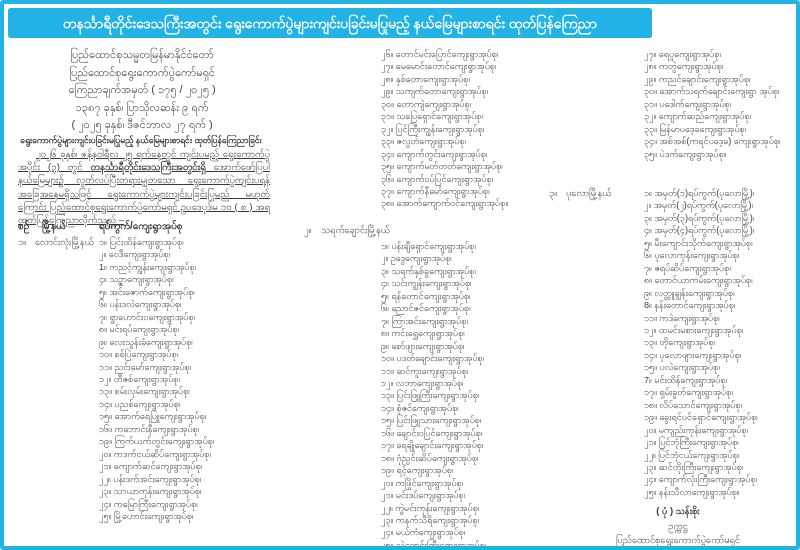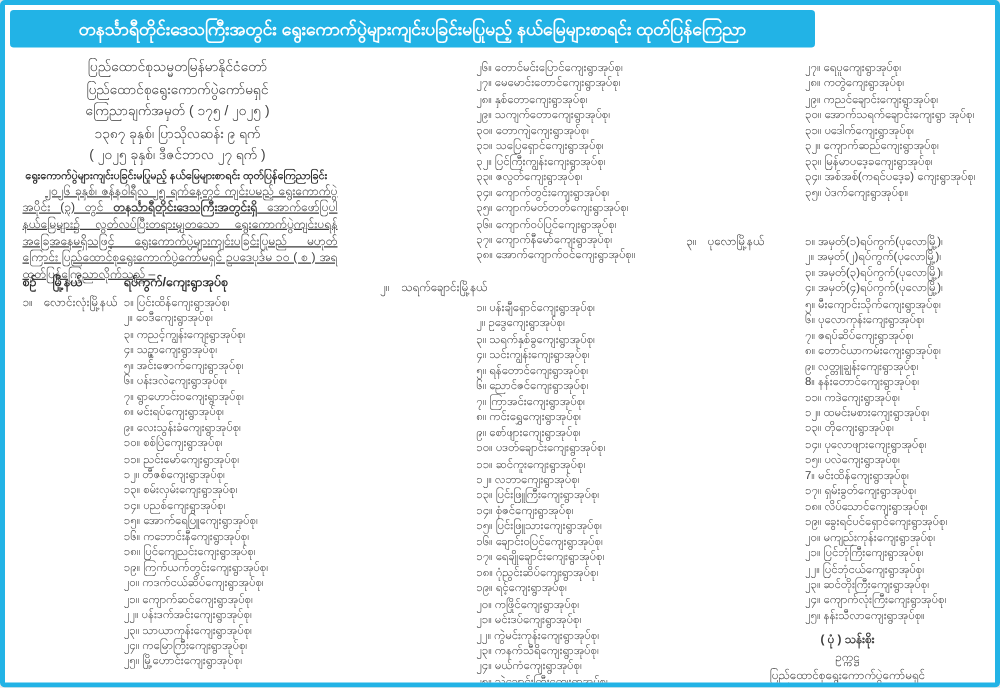--- a/index.html
+++ b/index.html
@@ -51,35 +51,34 @@
     <span class="h-township">မြို့နယ်</span>
     <span class="h-tract">ရပ်ကွက်/ကျေးရွာအုပ်စု</span>
   </div>
 
   <div class="t-label" style="left:14px;top:232px;">
     <span class="t-no">၁။</span><span>လောင်းလုံးမြို့နယ်</span>
   </div>
   <div class="list" style="left:95px;top:232px;width:172px;">
       <div class="li">၁။ ပြင်းထိန်ကျေးရွာအုပ်စု၊</div>
       <div class="li">၂။ ဝေဒီကျေးရွာအုပ်စု၊</div>
-      <div class="li">၃။ ကညင့်ကျွန်းကျေးရွာအုပ်စု၊</div>
+      <div class="li">1။ ကညင့်ကျွန်းကျေးရွာအုပ်စု၊</div>
       <div class="li">၄။ သဥ္ဇာကျေးရွာအုပ်စု၊</div>
       <div class="li">၅။ အင်းဇောက်ကျေးရွာအုပ်စု၊</div>
       <div class="li">၆။ ပန်းဒလဲကျေးရွာအုပ်စု၊</div>
       <div class="li">၇။ ရွာဟောင်းဝကျေးရွာအုပ်စု၊</div>
       <div class="li">၈။ မင်းရပ်ကျေးရွာအုပ်စု၊</div>
       <div class="li">၉။ လေးသွန်းခံကျေးရွာအုပ်စု၊</div>
       <div class="li">၁၀။ စစ်ပြဲကျေးရွာအုပ်စု၊</div>
       <div class="li">၁၁။ ညင်းမော်ကျေးရွာအုပ်စု၊</div>
       <div class="li">၁၂။ တီဇစ်ကျေးရွာအုပ်စု၊</div>
       <div class="li">၁၃။ စမ်းလှမ်းကျေးရွာအုပ်စု၊</div>
       <div class="li">၁၄။ ပညစ်ကျေးရွာအုပ်စု၊</div>
       <div class="li">၁၅။ အောက်ရေပြူကျေးရွာအုပ်စု၊</div>
       <div class="li">၁၆။ ကဘောင်းနီကျေးရွာအုပ်စု၊</div>
-      <div class="li">၁၈။ ပြင်ကျေညင်းကျေးရွာအုပ်စု၊</div>
       <div class="li">၁၉။ ကြက်ယက်တွင်းကျေးရွာအုပ်စု၊</div>
       <div class="li">၂၀။ ကဒက်ငယ်ဆိပ်ကျေးရွာအုပ်စု၊</div>
       <div class="li">၂၁။ ကျောက်ဆင်ကျေးရွာအုပ်စု၊</div>
       <div class="li">၂၂။ ပန်းဒက်အင်းကျေးရွာအုပ်စု၊</div>
       <div class="li">၂၃။ သာယာကုန်းကျေးရွာအုပ်စု၊</div>
       <div class="li">၂၄။ ကမြောကြီးကျေးရွာအုပ်စု၊</div>
       <div class="li">၂၅။ မြို့ဟောင်းကျေးရွာအုပ်စု၊</div>
     </div>
 
   <div class="list" style="left:377px;top:44px;width:163px;">

